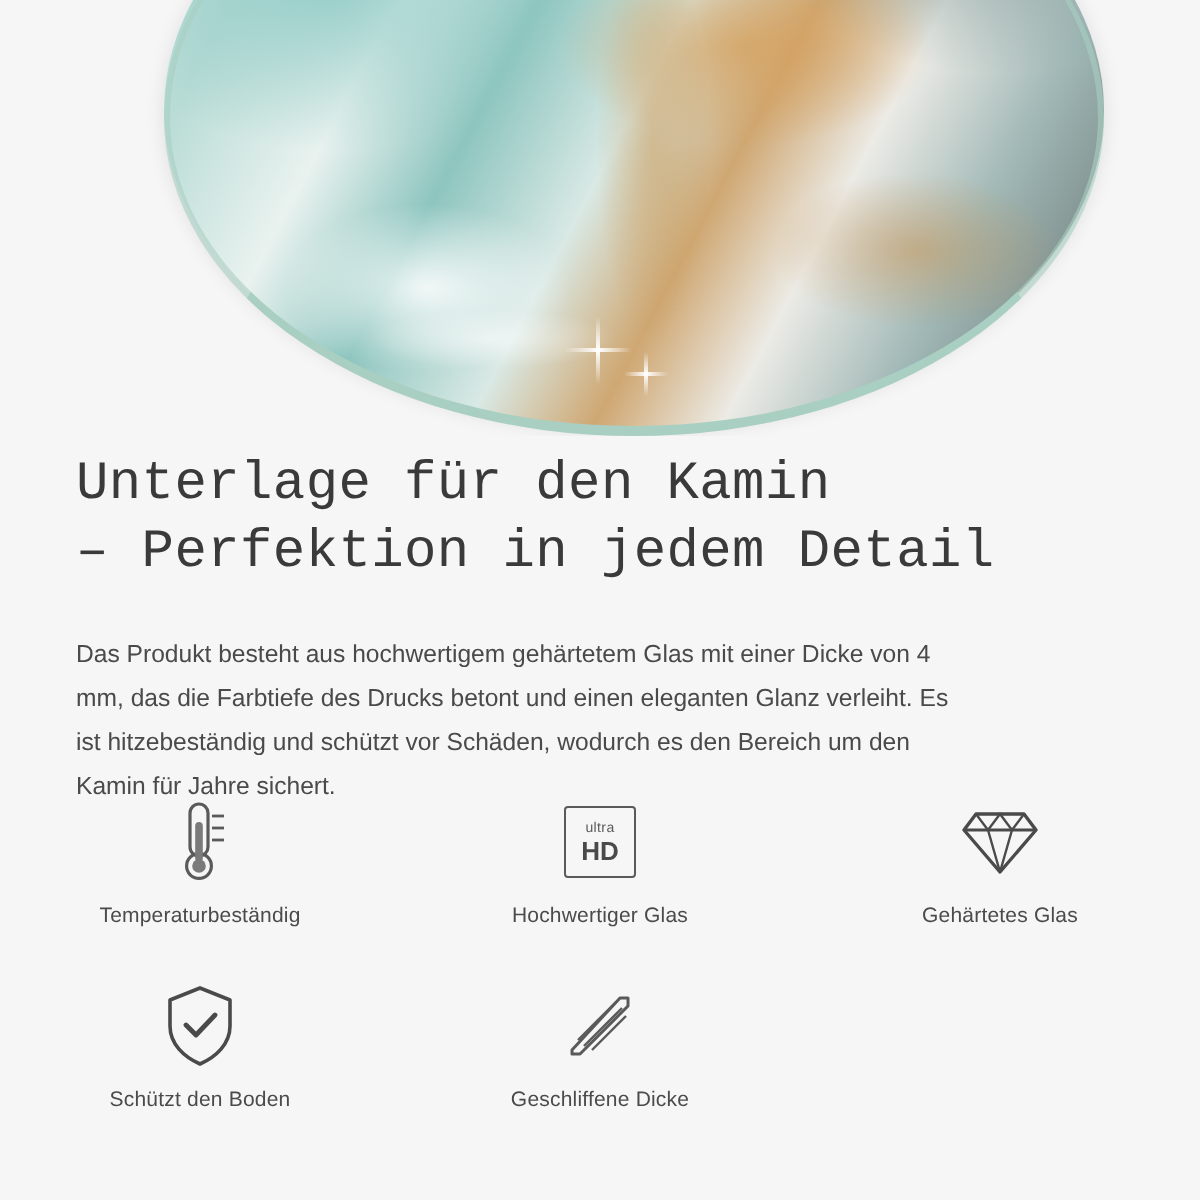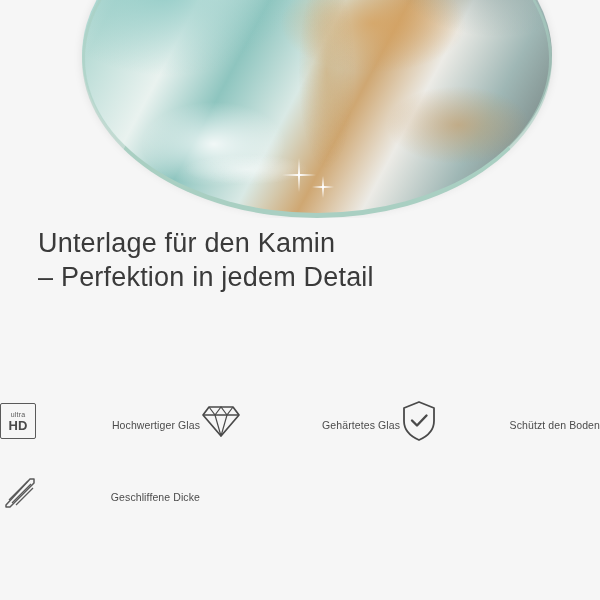--- a/index.html
+++ b/index.html
@@ -98,21 +98,21 @@
   
   .content {
     position: absolute;
     top: 226px;
     left: 0;
     width: 600px;
   }
   .headline {
     margin: 0;
     padding: 0 38px;
-    font-family: Liberation Sans, sans-serif;
+    font-family: Liberation Mono, monospace;
     font-size: 27px;
     line-height: 34px;
     font-weight: 400;
     color: #3a3a3a;
     letter-spacing: 0.2px;
   }
   .headline .line2 { display: block; }
   .paragraph {
     margin: 22px 0 0 0;
     padding: 0 38px;
@@ -128,23 +128,23 @@
     position: absolute;
     top: 398px;
     left: 0;
     width: 600px;
     display: grid;
     grid-template-columns: repeat(3, 1fr);
     grid-row-gap: 26px;
   }
   .feature {
     display: flex;
-    flex-direction: row;
+    flex-direction: column;
     align-items: center;
-    justify-content: space-between;
+    justify-content: flex-start;
   }
   .feature-icon {
     height: 46px;
     display: flex;
     align-items: center;
     justify-content: center;
   }
   .feature-label {
     margin-top: 8px;
     font-size: 10.5px;
@@ -185,24 +185,39 @@
     <div class="hero-edge"></div>
     <div class="sparkle sparkle-1"></div>
     <div class="sparkle sparkle-2"></div>
   </div>
 
   <div class="content">
     <h1 class="headline">
       <span>Unterlage für den Kamin</span>
       <span class="line2">– Perfektion in jedem Detail</span>
     </h1>
+    <p class="paragraph">Das Produkt besteht aus hochwertigem gehärtetem Glas mit einer Dicke von 4 mm, das die Farbtiefe des Drucks betont und einen eleganten Glanz verleiht. Es ist hitzebeständig und schützt vor Schäden, wodurch es den Bereich um den Kamin für Jahre sichert.</p>
   </div>
 
   <div class="features">
 
+    <div class="feature">
+      <div class="feature-icon">
+        <svg width="36" height="44" viewBox="0 0 36 44" aria-hidden="true">
+          <rect x="13" y="3" width="9" height="26" rx="4.5" fill="none" stroke="#5a5a5a" stroke-width="1.6"></rect>
+          <circle cx="17.5" cy="34" r="6.2" fill="none" stroke="#5a5a5a" stroke-width="1.6"></circle>
+          <rect x="15.6" y="12" width="3.8" height="20" rx="1.9" fill="#7a7a7a"></rect>
+          <circle cx="17.5" cy="34" r="3.4" fill="#7a7a7a"></circle>
+          <line x1="24" y1="9" x2="30" y2="9" stroke="#5a5a5a" stroke-width="1.4"></line>
+          <line x1="24" y1="15" x2="30" y2="15" stroke="#5a5a5a" stroke-width="1.4"></line>
+          <line x1="24" y1="21" x2="30" y2="21" stroke="#5a5a5a" stroke-width="1.4"></line>
+        </svg>
+      </div>
+      <div class="feature-label">Temperaturbeständig</div>
+    </div>
 
     <div class="feature">
       <div class="feature-icon">
         <div class="ultra-hd">
           <span class="u">ultra</span>
           <span class="hd">HD</span>
         </div>
       </div>
       <div class="feature-label">Hochwertiger Glas</div>
     </div>

